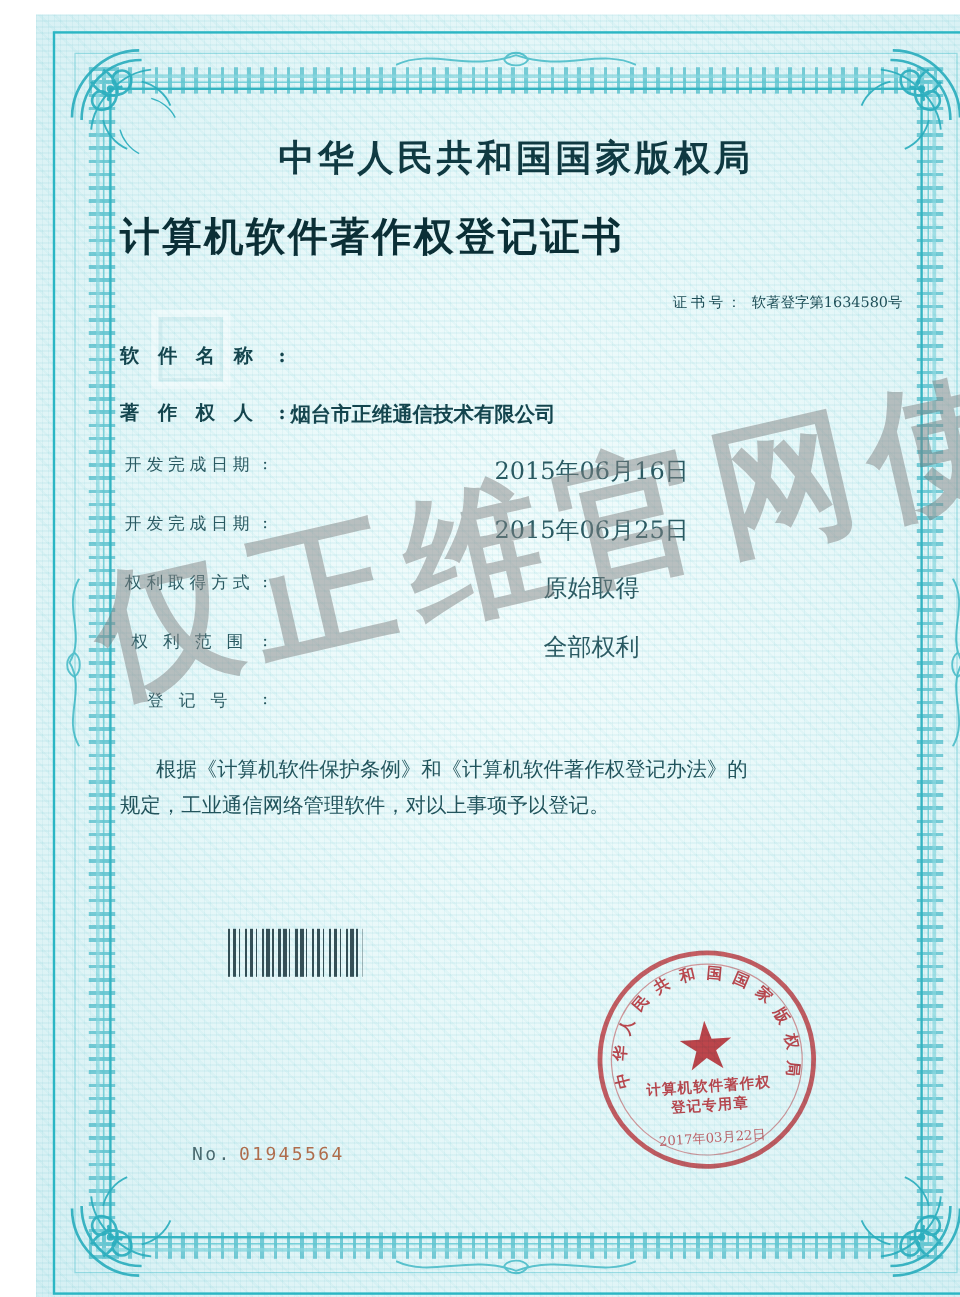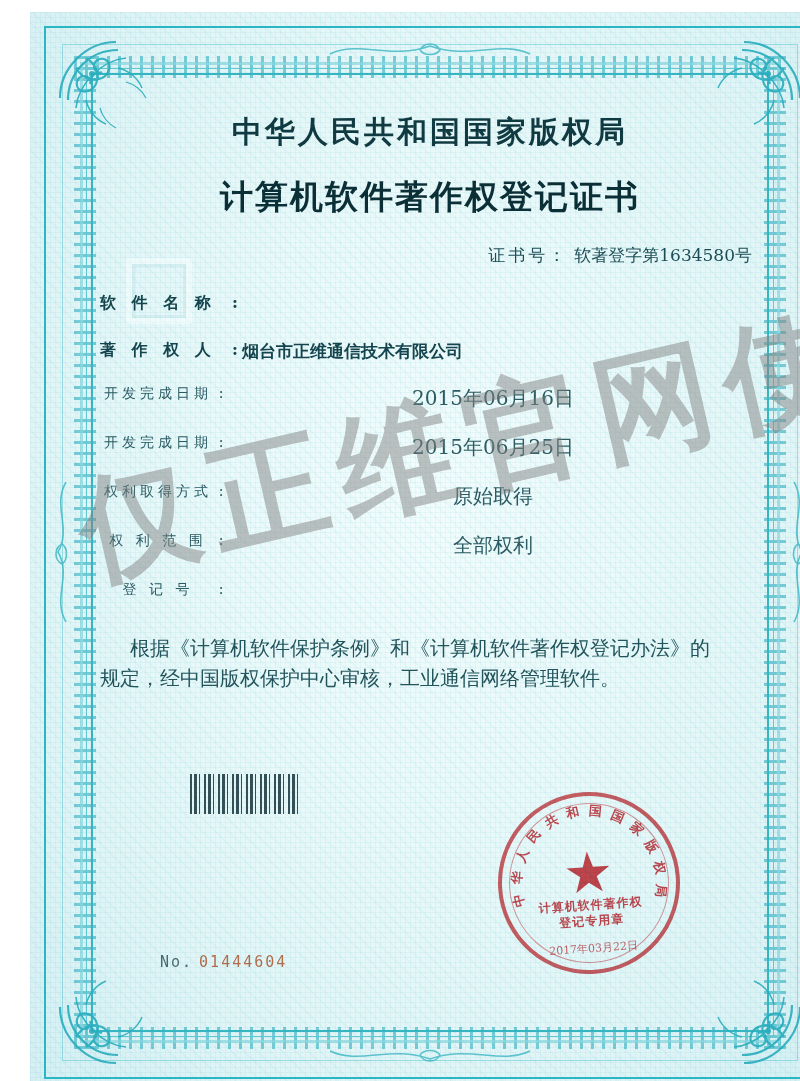--- a/index.html
+++ b/index.html
@@ -129,33 +129,33 @@
 
   .title-1 {
     text-align: center;
     font-size: 30px;
     font-weight: bold;
     letter-spacing: 3px;
     color: #103a42;
     font-family: "DejaVu Serif", serif;
   }
   .title-2 {
-    text-align: center;
+    text-align: left;
     font-size: 33px;
     font-weight: bold;
     letter-spacing: 2px;
     color: #0b2f36;
     margin-top: 22px;
     font-family: Liberation Sans, sans-serif;
   }
 
   .cert-no {
     margin-top: 24px;
     text-align: right;
-    font-size: 17px;
+    font-size: 12px;
     color: #1c4d56;
     padding-right: 8px;
     font-family: "DejaVu Serif", serif;
   }
   .cert-no .lbl { letter-spacing: 3px; }
   .cert-no .val { margin-left: 6px; }
 
   .field {
     display: flex;
     align-items: flex-start;
@@ -182,21 +182,21 @@
 
   .field.strong { font-weight: bold; }
   .field.strong .value { font-weight: bold; font-size: 17px; }
 
   .field.light { margin-top: 22px; font-size: 14px; color: #2a5a62; text-align: center; }
   .field.light .label { width: 116px; flex: 0 0 116px; letter-spacing: 4px; }
   .field.light .value { font-size: 20px; }
 
   .paragraph {
     margin-top: 34px;
-    font-size: 20px;
+    font-size: 17px;
     line-height: 30px;
     color: #22545c;
     text-align: justify;
     font-family: Liberation Sans, sans-serif;
   }
   .paragraph .indent { display: inline-block; width: 30px; }
 
   
   .barcode {
     position: absolute;
@@ -452,29 +452,29 @@
       <div class="colon">:</div>
       <div class="value">全部权利</div>
     </div>
     <div class="field light">
       <div class="label">登  记  号</div>
       <div class="colon">:</div>
     </div>
 
     <div class="paragraph">
       <span class="indent"></span><span>根据《计算机软件保护条例》和《计算机软件著作权登记办法》的</span><br>
-      <span>规定，经中国版权保护中心审核，工业通信网络管理软件。</span>
+      <span>规定，工业通信网络管理软件，对以上事项予以登记。</span>
     </div>
 
   </div>
 
   <div class="barcode"></div>
 
   <div class="serial">
-    <span>No.</span><span class="num">01444604</span>
+    <span>No.</span><span class="num">01945564</span>
   </div>
 
   <div class="seal">
     <div class="arc-text" id="seal-arc">
         <span style="transform: rotate(-190deg) translate(72px) rotate(90deg) translate(-50%, -50%);">中</span>
         <span style="transform: rotate(-171.818deg) translate(72px) rotate(90deg) translate(-50%, -50%);">华</span>
         <span style="transform: rotate(-153.636deg) translate(72px) rotate(90deg) translate(-50%, -50%);">人</span>
         <span style="transform: rotate(-135.455deg) translate(72px) rotate(90deg) translate(-50%, -50%);">民</span>
         <span style="transform: rotate(-117.273deg) translate(72px) rotate(90deg) translate(-50%, -50%);">共</span>
         <span style="transform: rotate(-99.0909deg) translate(72px) rotate(90deg) translate(-50%, -50%);">和</span>

